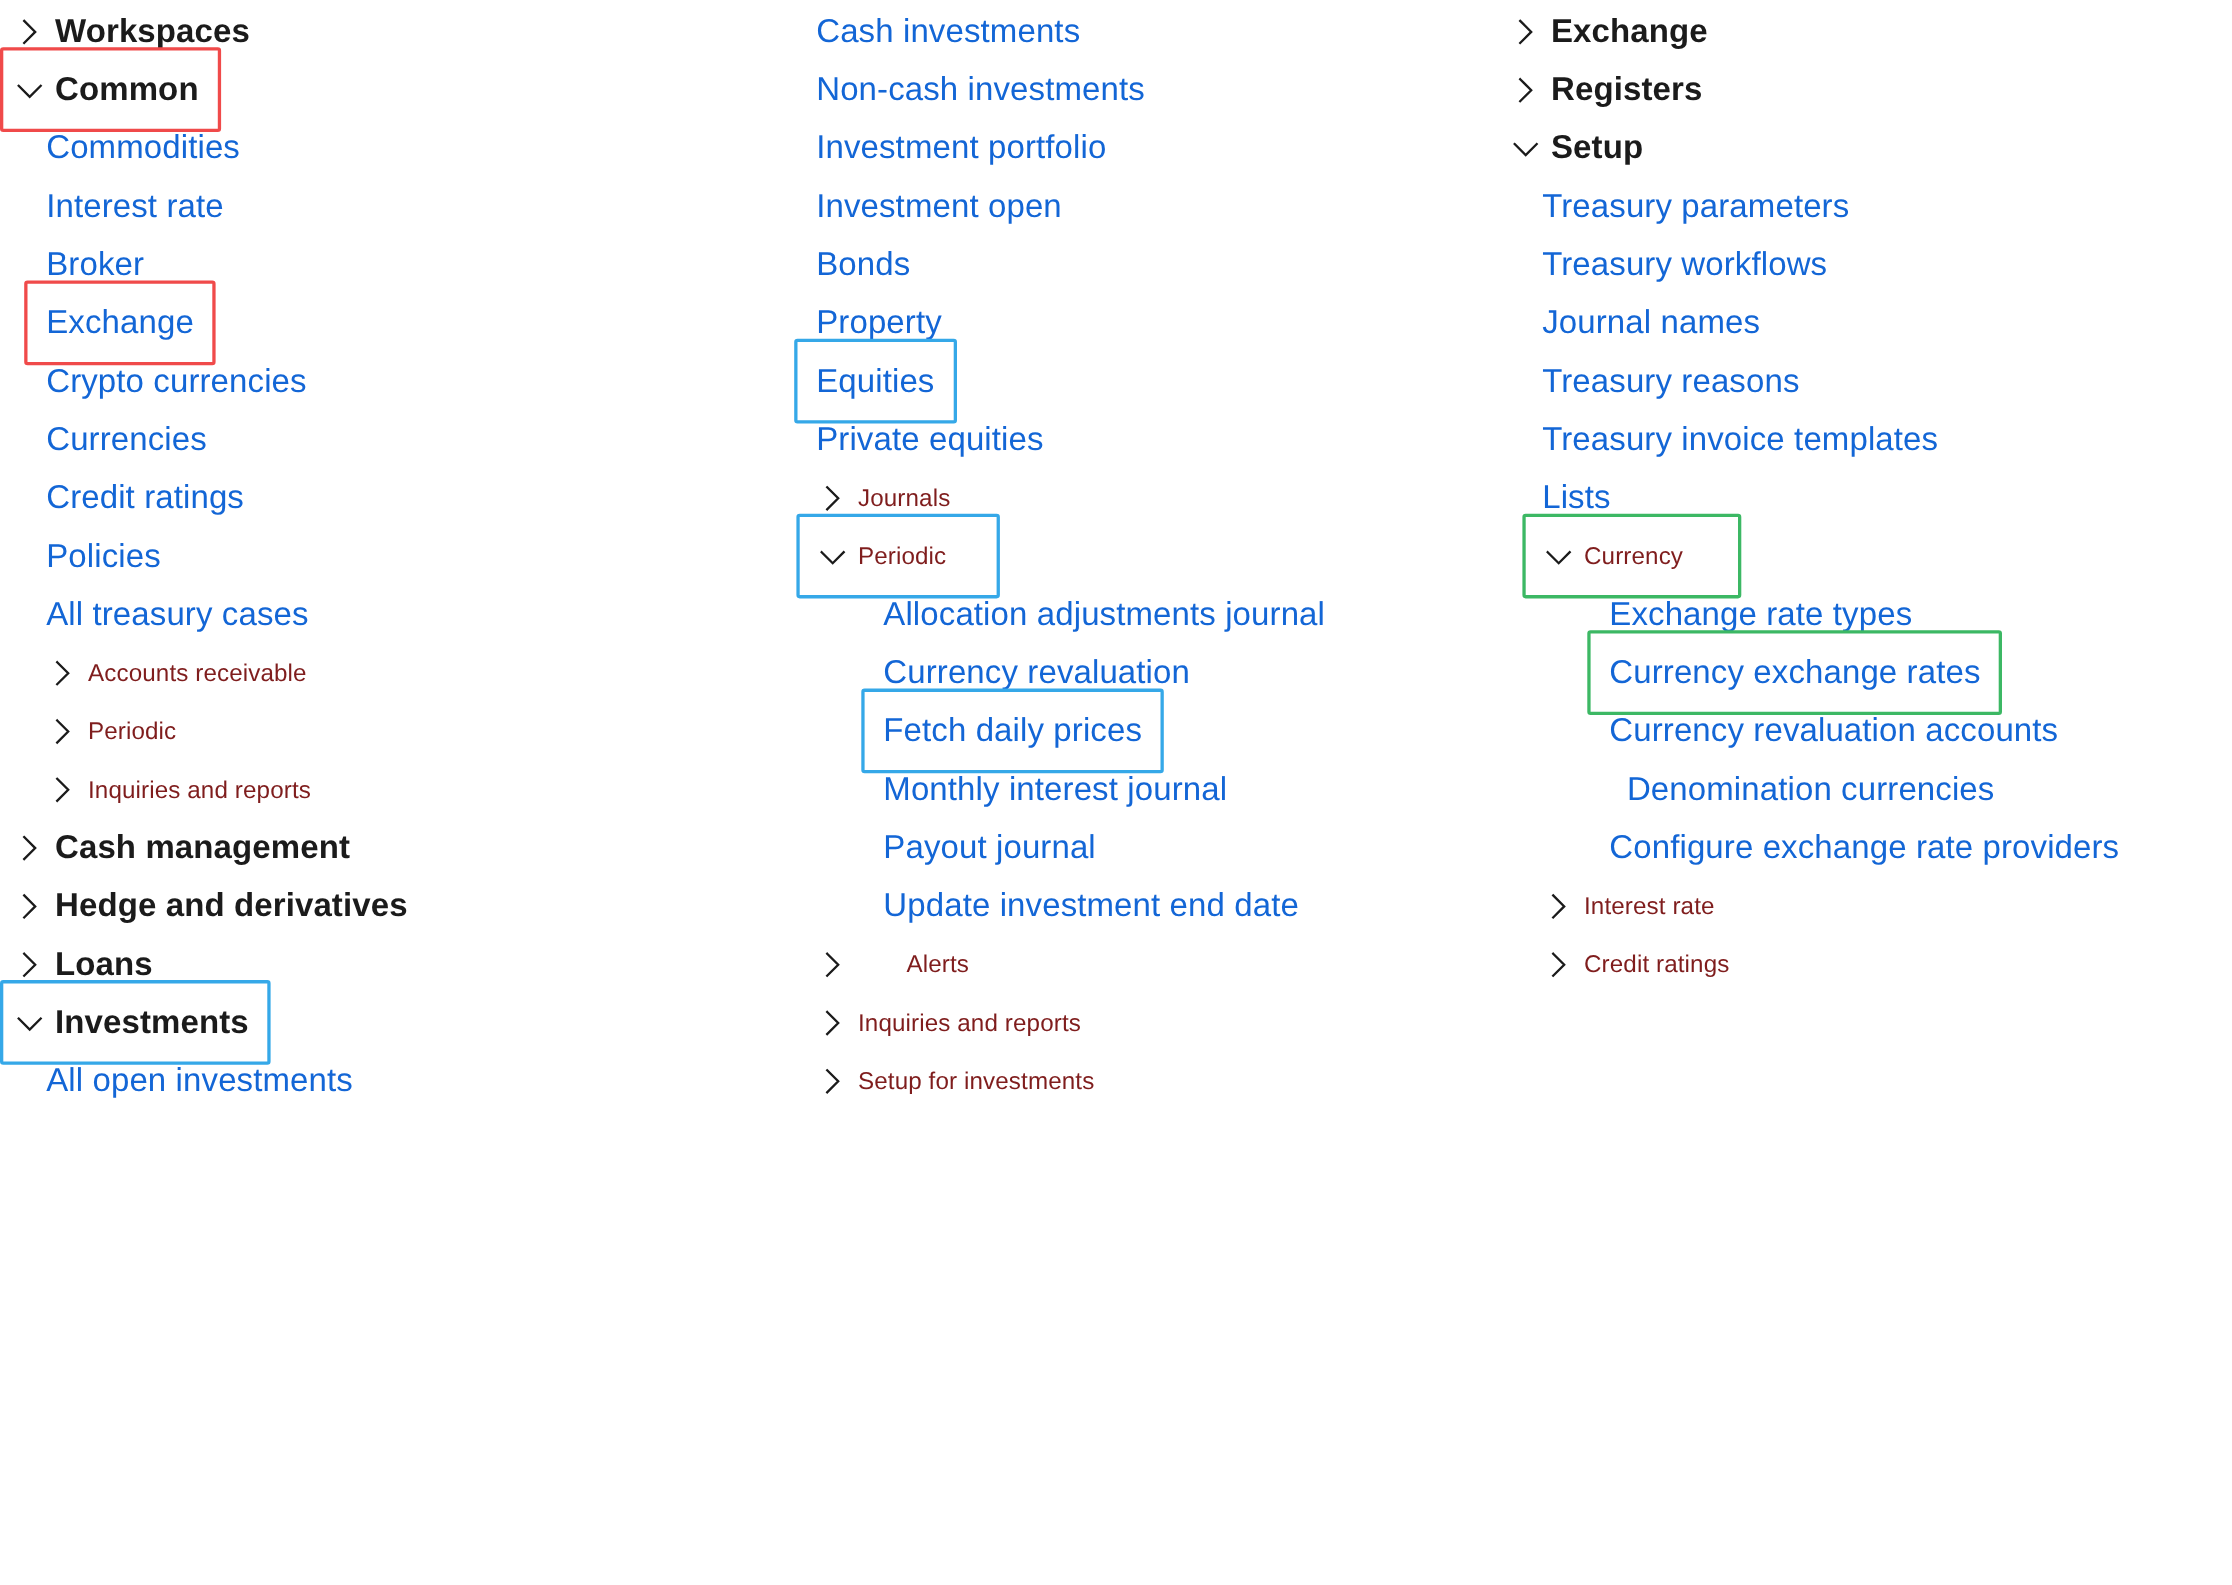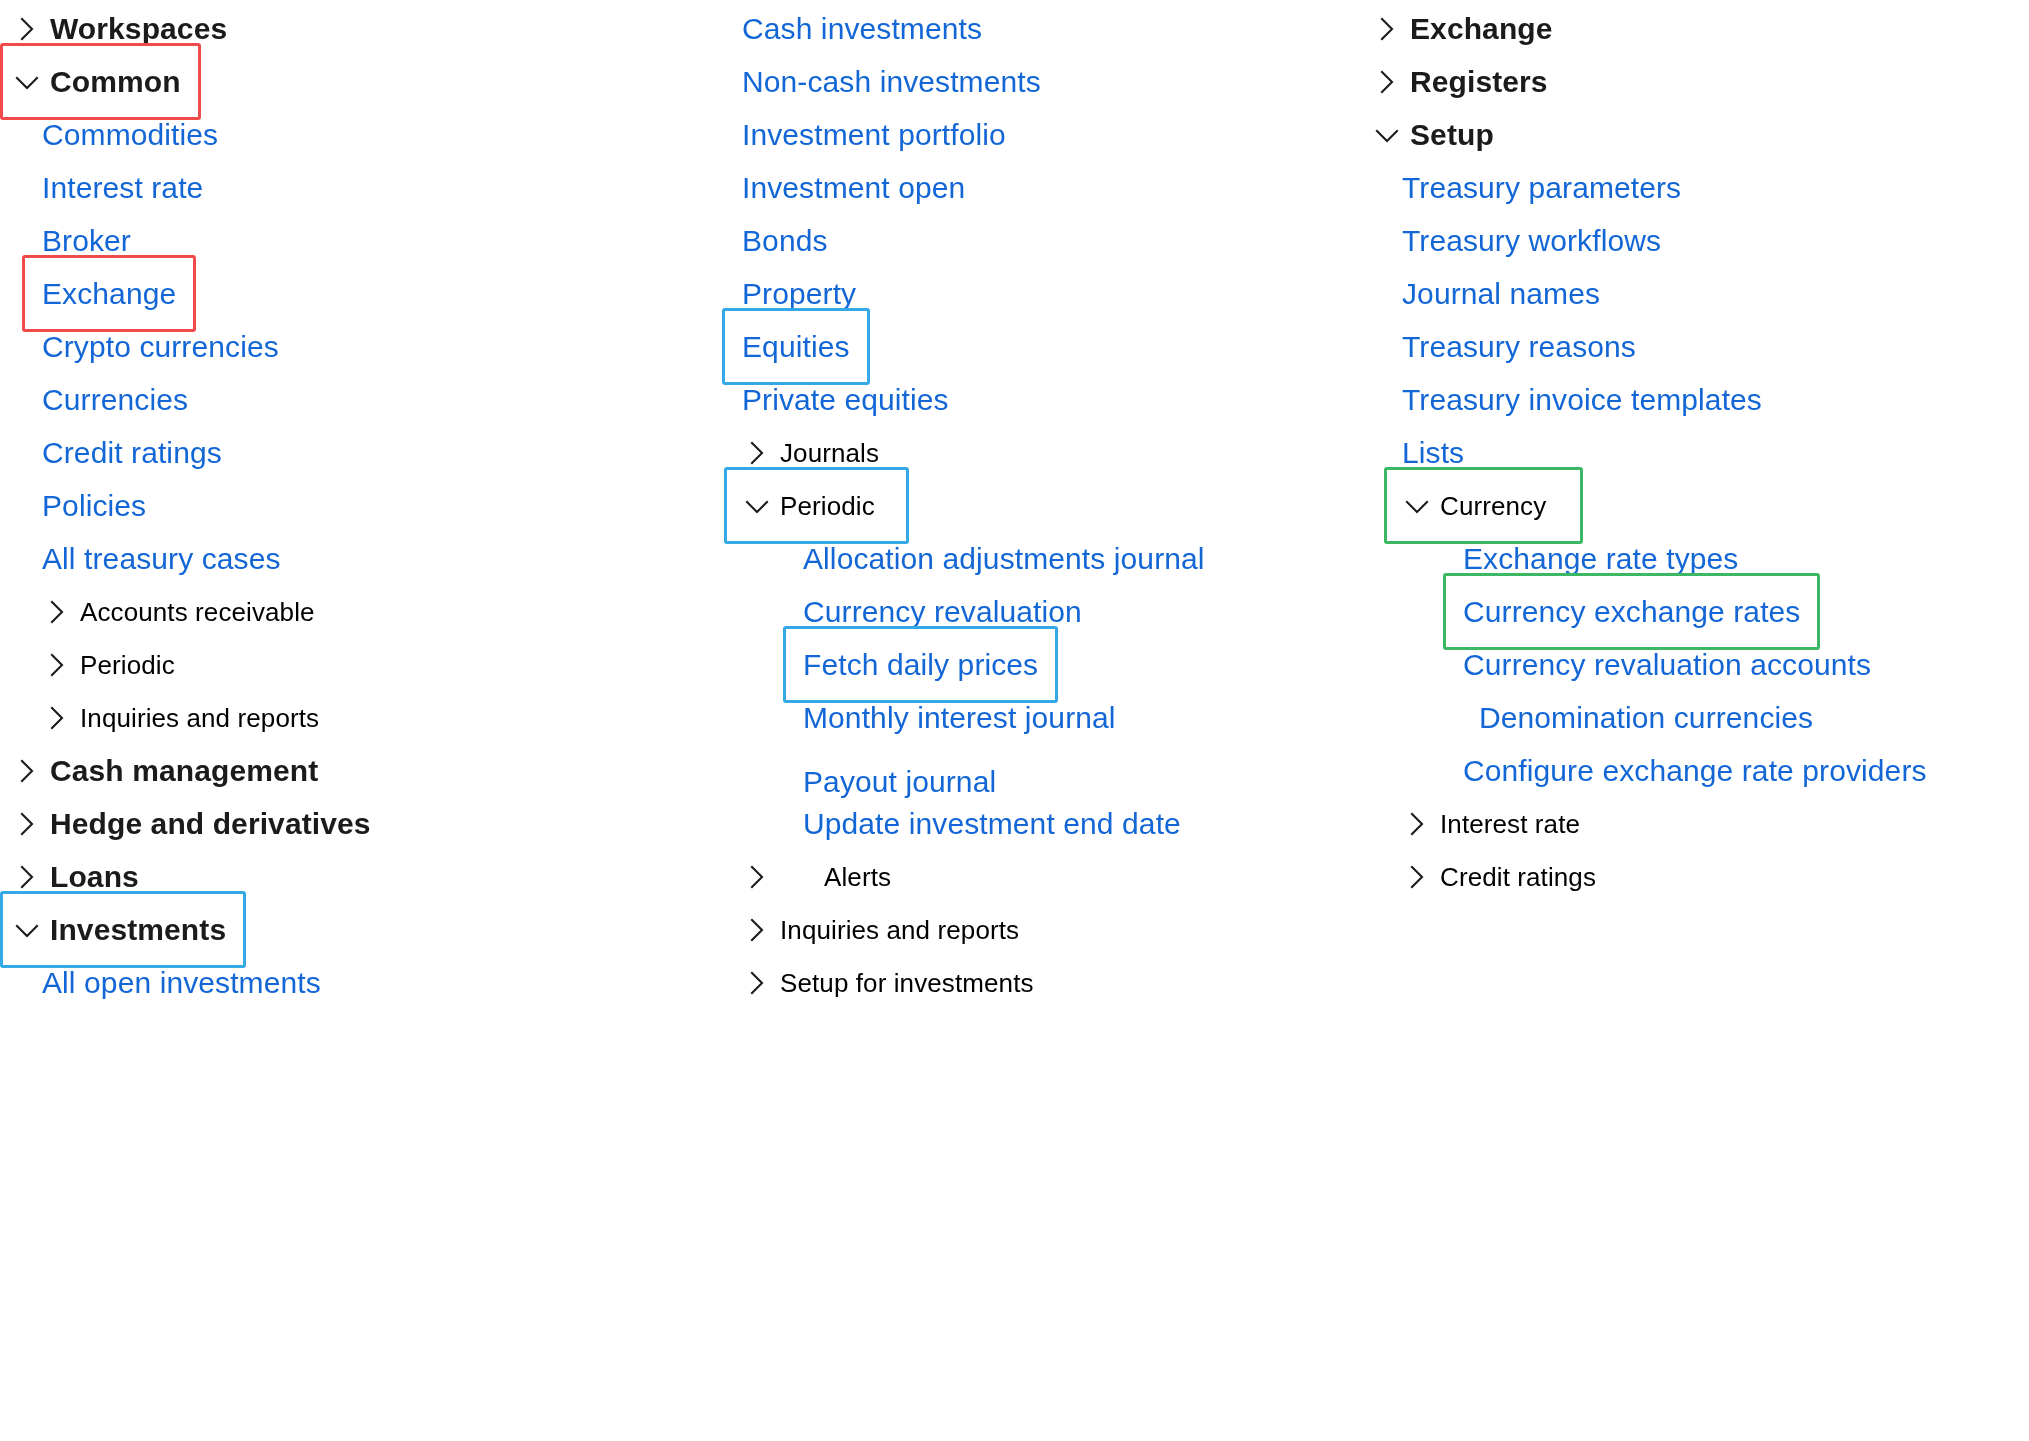--- a/index.html
+++ b/index.html
@@ -61,22 +61,22 @@
 
   
   .lvl-group > .nav-label {
     font-weight: bold;
     color: #1b1b1b;
     font-size: 30px;
   }
   
   .lvl-subgroup > .nav-label {
     font-weight: normal;
-    color: #000000;
-    font-size: 26px;
+    color: #7f1d1d;
+    font-size: 22px;
   }
   
   .lvl-link > .nav-label {
     font-weight: normal;
     color: #1366d6;
     font-size: 30px;
   }
 
   
   .ind-0  { padding-left: 10px; }
@@ -255,21 +255,21 @@
       </div>
       <div class="nav-item lvl-link ind-2" style="top: 585px; position: absolute; left: 0px;">
         <span class="nav-label">Currency revaluation</span>
       </div>
       <div class="nav-item lvl-link ind-2" style="top: 638px; position: absolute; left: 0px;">
         <span class="nav-label">Fetch daily prices</span>
       </div>
       <div class="nav-item lvl-link ind-2" style="top: 691px; position: absolute; left: 0px;">
         <span class="nav-label">Monthly interest journal</span>
       </div>
-      <div class="nav-item lvl-link ind-2" style="top: 744px; position: absolute; left: 0px; align-items: flex-end;">
+      <div class="nav-item lvl-link ind-2" style="top: 744px; position: absolute; left: 0px;">
         <span class="nav-label">Payout journal</span>
       </div>
       <div class="nav-item lvl-link ind-2" style="top: 797px; position: absolute; left: 0px;">
         <span class="nav-label">Update investment end date</span>
       </div>
       <div class="nav-item lvl-subgroup ind-1" style="top: 850px; position: absolute; left: 0px; gap: 44px;">
         <span class="chev">
           <svg width="22" height="28" viewBox="0 0 22 28" aria-hidden="true">
             <path d="M6 4 L16 14 L6 24" fill="none" stroke="#1b1b1b" stroke-width="2.1" stroke-linecap="square" stroke-linejoin="miter"></path>
           </svg>

